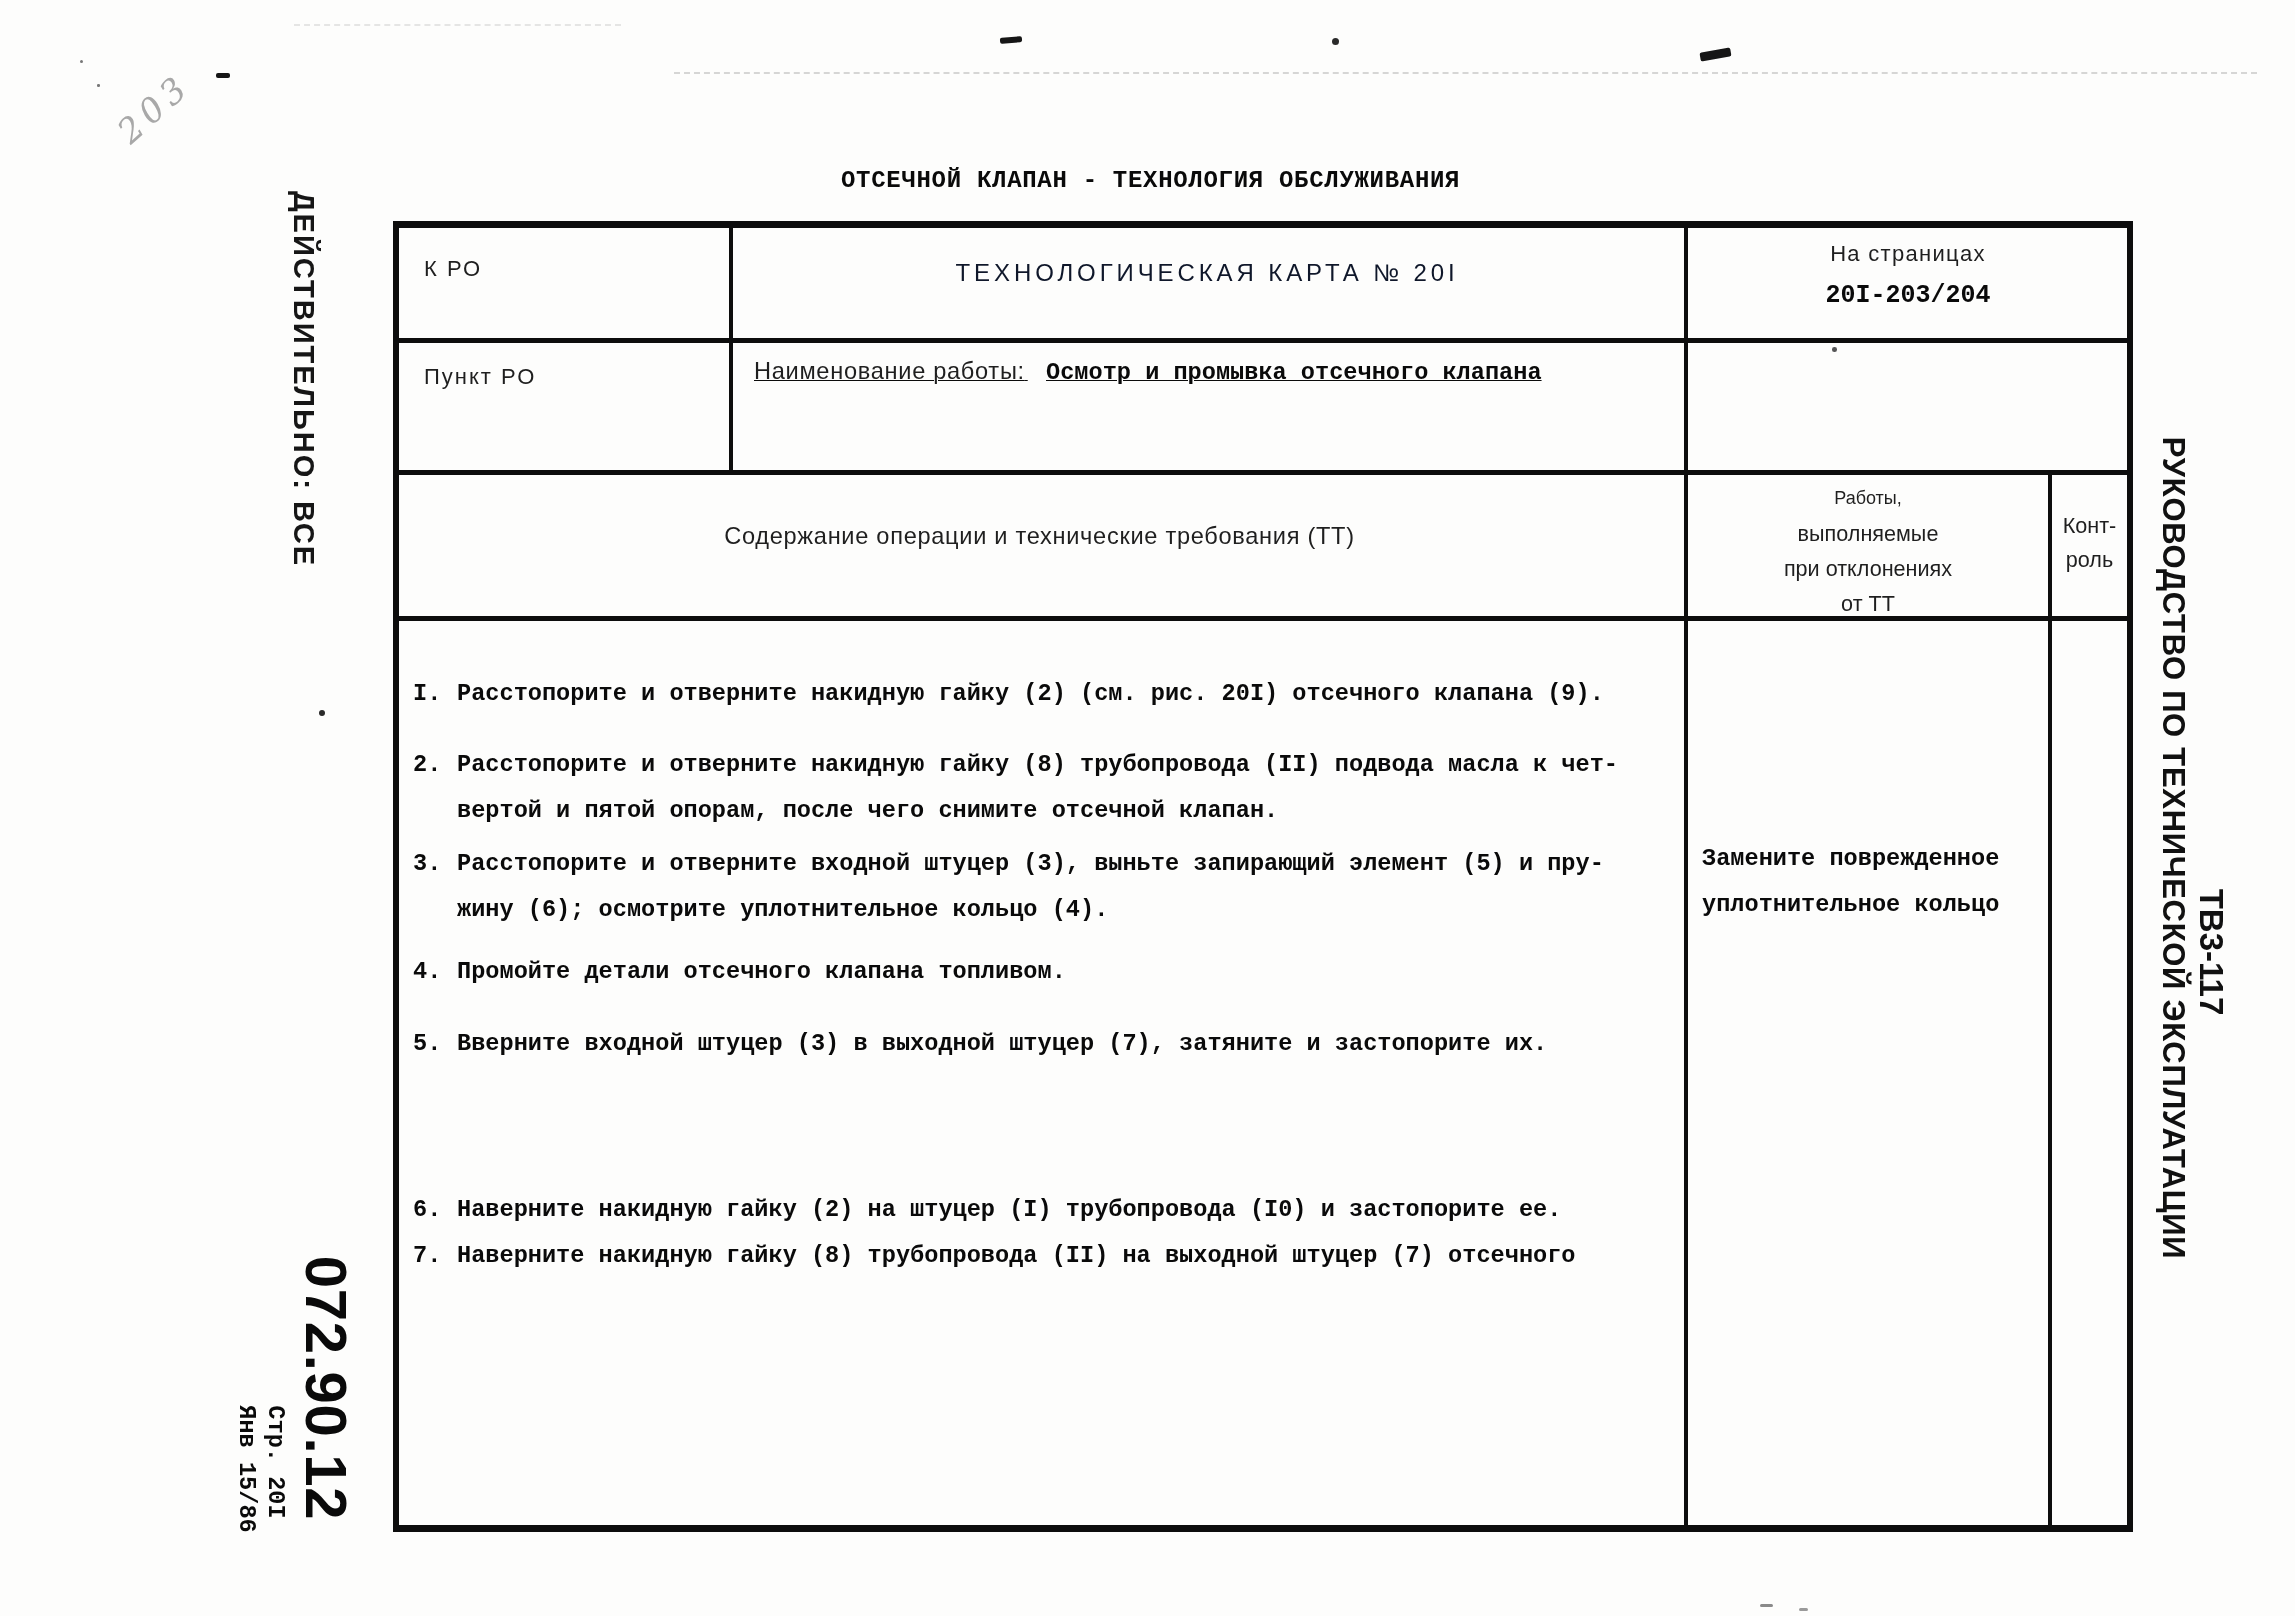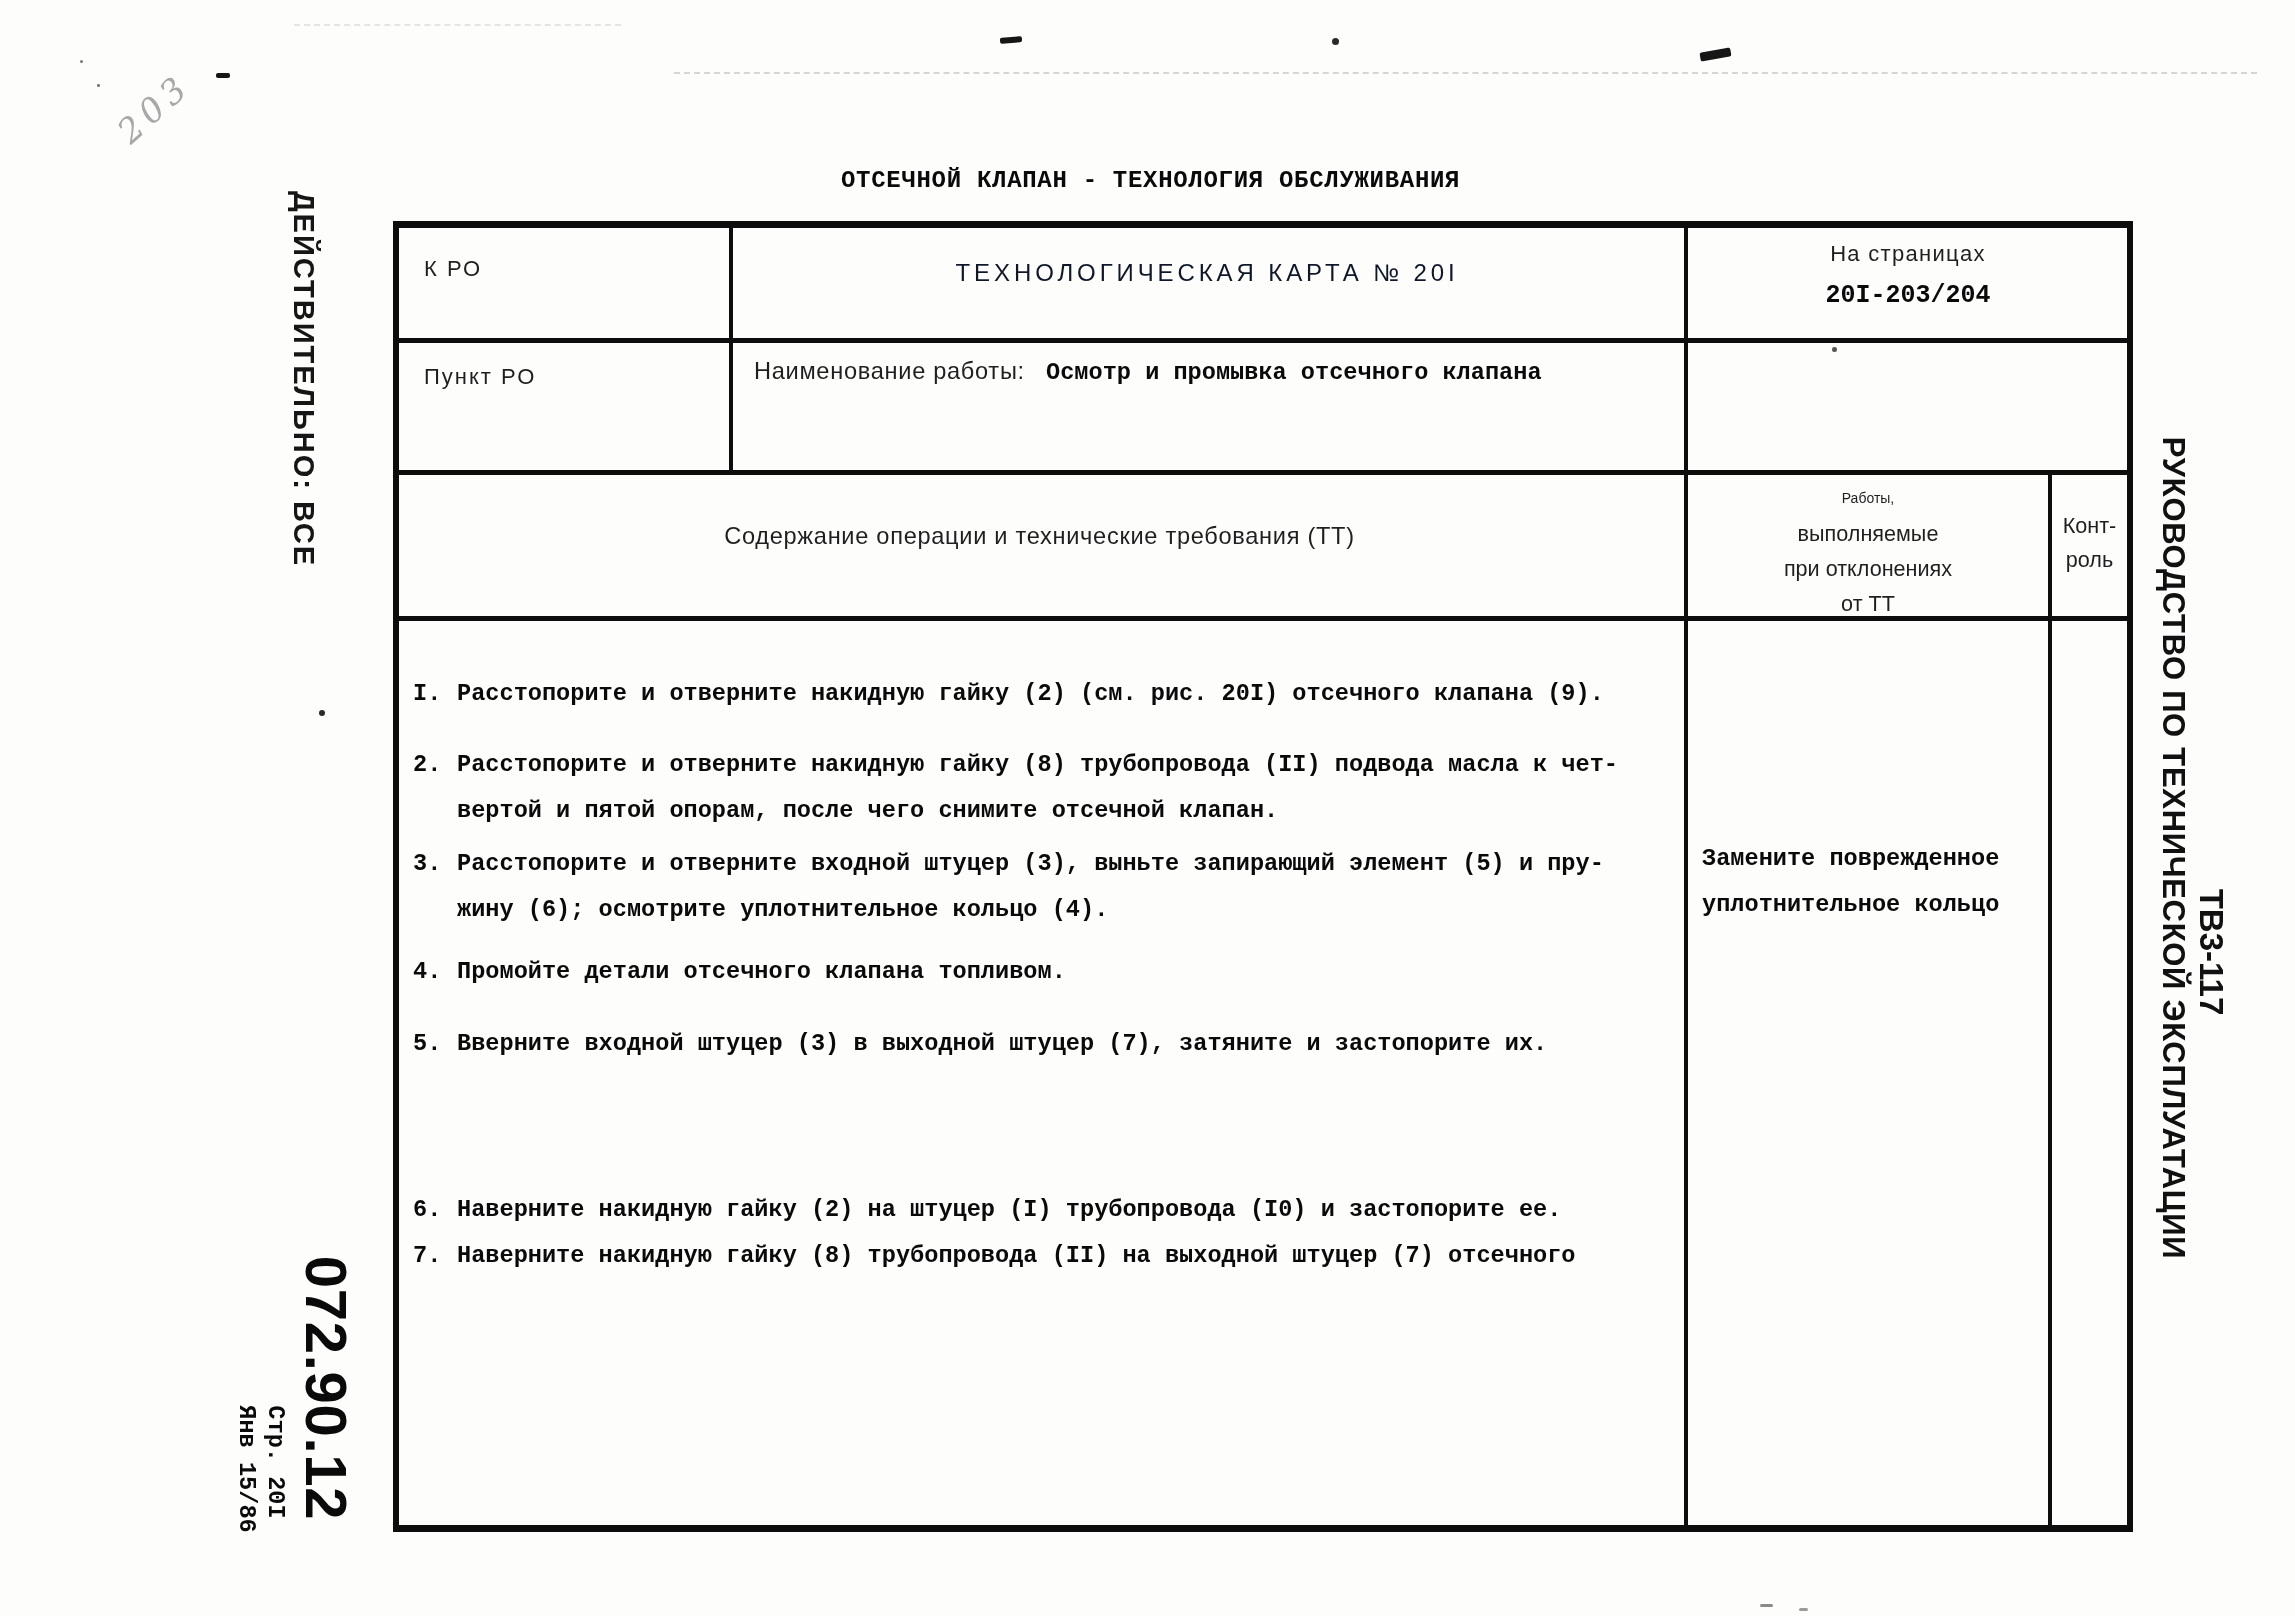--- a/index.html
+++ b/index.html
@@ -71,29 +71,29 @@
 
 <div class="abs sans center" style="left:731px;top:259px;width:952px;font-size:24px;letter-spacing:3.9px;color:#0f172a;white-space:nowrap;">ТЕХНОЛОГИЧЕСКАЯ КАРТА № 20I</div>
 
 <div class="abs" style="left:1688px;top:241px;width:440px;">
   <div class="sans center" style="font-size:22px;letter-spacing:1.3px;">На страницах</div>
   <div class="mono center" style="font-size:25px;margin-top:14.4px;">20I-203/204</div>
 </div>
 
 <div class="abs sans" style="left:424px;top:364px;font-size:22px;letter-spacing:2px;">Пункт РО</div>
 
-<div class="abs" style="left:754px;top:358px;white-space:nowrap;">
+<div class="abs" style="left:754px;top:358px;white-space:nowrap;text-decoration:underline;">
   <span class="sans" style="font-size:23.6px;letter-spacing:0.7px;">Наименование работы:</span>
   <span class="mono" style="font-size:23.6px;margin-left:18.3px;">Осмотр и промывка отсечного клапана</span>
 </div>
 
 <div class="abs sans center" style="left:393px;top:523px;width:1293px;font-size:23.6px;letter-spacing:0.7px;">Содержание операции и технические требования (ТТ)</div>
 
 <div class="abs" style="left:1688px;top:481px;width:360px;">
-  <div class="sans center" style="font-size:14px;line-height:35px;">Работы,</div>
+  <div class="sans center" style="font-size:18px;line-height:35px;">Работы,</div>
   <div class="sans center" style="font-size:21.6px;line-height:35px;">выполняемые</div>
   <div class="sans center" style="font-size:21.6px;line-height:35px;">при отклонениях</div>
   <div class="sans center" style="font-size:21.6px;line-height:35px;">от ТТ</div>
 </div>
 
 <div class="abs" style="left:2051px;top:509px;width:77px;">
   <div class="sans center" style="font-size:21.6px;line-height:34px;">Конт-</div>
   <div class="sans center" style="font-size:21.6px;line-height:34px;">роль</div>
 </div>
 

